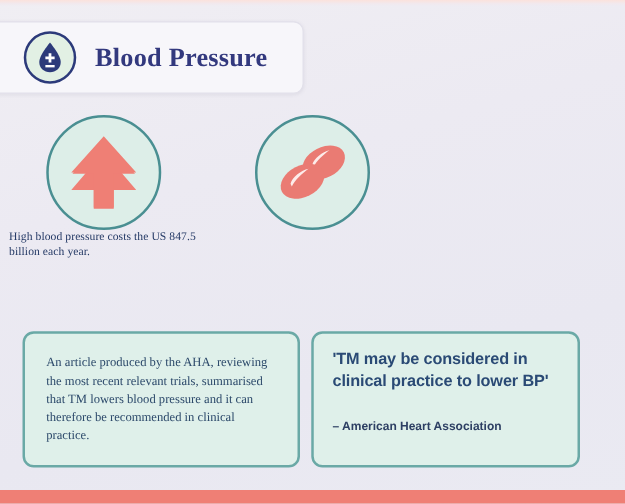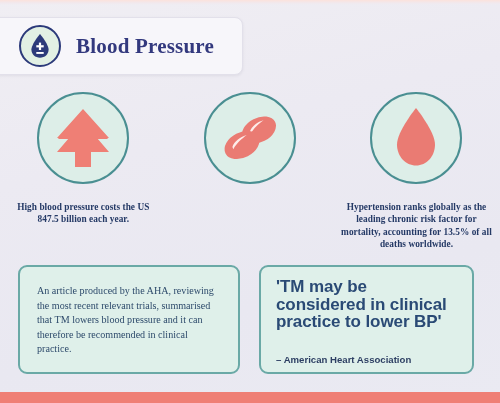--- a/index.html
+++ b/index.html
@@ -96,40 +96,38 @@
     width: 92px; height: 92px;
     border-radius: 50%;
     background: #ddeee8;
     border: 2px solid #4a8f92;
     display: flex;
     align-items: center;
     justify-content: center;
     box-sizing: border-box;
   }
   .caption {
-    margin-top: 17px;
     width: 152px;
-    text-align: center;
-    font-family: "Liberation Serif", serif;
-    font-weight: bold;
+    font-family: "Liberation Serif", serif;
+    font-weight: normal;
     font-size: 9.3px;
     line-height: 12.4px;
     color: #253a66;
     letter-spacing: 0.05px;
   }
   .col-2 .caption { width: 156px; }
   .col-3 .caption { width: 158px; }
 
   
   #panels {
     position: absolute;
     left: 0; top: 265px;
     width: 500px;
     display: flex;
-    gap: 19px;
+    gap: 9px;
     padding: 0 18px;
     box-sizing: border-box;
   }
   .panel {
     background: #dff0ea;
     border: 2px solid #6aa9a6;
     border-radius: 9px;
     box-sizing: border-box;
     height: 109px;
   }
@@ -143,21 +141,21 @@
   }
   #panel-left-text {
     font-family: "Liberation Serif", serif;
     font-size: 10.1px;
     line-height: 14.6px;
     color: #2d4a6b;
   }
   #quote-text {
     font-family: "Liberation Sans", sans-serif;
     font-weight: bold;
-    font-size: 17px;
+    font-size: 13px;
     line-height: 17.6px;
     color: #2a4a75;
     letter-spacing: -0.1px;
   }
   #quote-attribution {
     margin-top: 23px;
     font-family: "Liberation Sans", sans-serif;
     font-weight: bold;
     font-size: 9.6px;
     color: #2d3f63;
@@ -202,28 +200,20 @@
             <path d="M31 16.5 C34.5 12.5 43 11 48.5 12.4 C43 13.2 35.5 15.2 31 18.6 Z" fill="#fdecea"></path>
           </g>
           <g transform="rotate(-27 23 34)">
             <ellipse cx="23" cy="34" rx="18.5" ry="12.6" fill="#ea7b73"></ellipse>
             <path d="M13.5 31.5 C17.2 27.3 26 25.8 31.8 27.3 C26 28.2 18.2 30.2 13.5 33.8 Z" fill="#fdecea"></path>
           </g>
         </svg>
       </div>
     </div>
 
-    <div class="col col-3">
-      <div class="circle">
-        <svg width="44" height="62" viewBox="0 0 44 62">
-          <path d="M22 1 C22 1 3 24.5 3 37.5 C3 49.4 11.5 58.5 22 58.5 C32.5 58.5 41 49.4 41 37.5 C41 24.5 22 1 22 1 Z" fill="#ea7b73"></path>
-        </svg>
-      </div>
-      <div class="caption">Hypertension ranks globally as the leading chronic risk factor for mortality, accounting for 13.5% of all deaths worldwide.</div>
-    </div>
 
   </div>
 
   <div id="panels">
 
     <div class="panel" id="panel-left">
       <div id="panel-left-text">An article produced by the AHA, reviewing the most recent relevant trials, summarised that TM lowers blood pressure and it can therefore be recommended in clinical practice.</div>
     </div>
 
     <div class="panel" id="panel-right">

